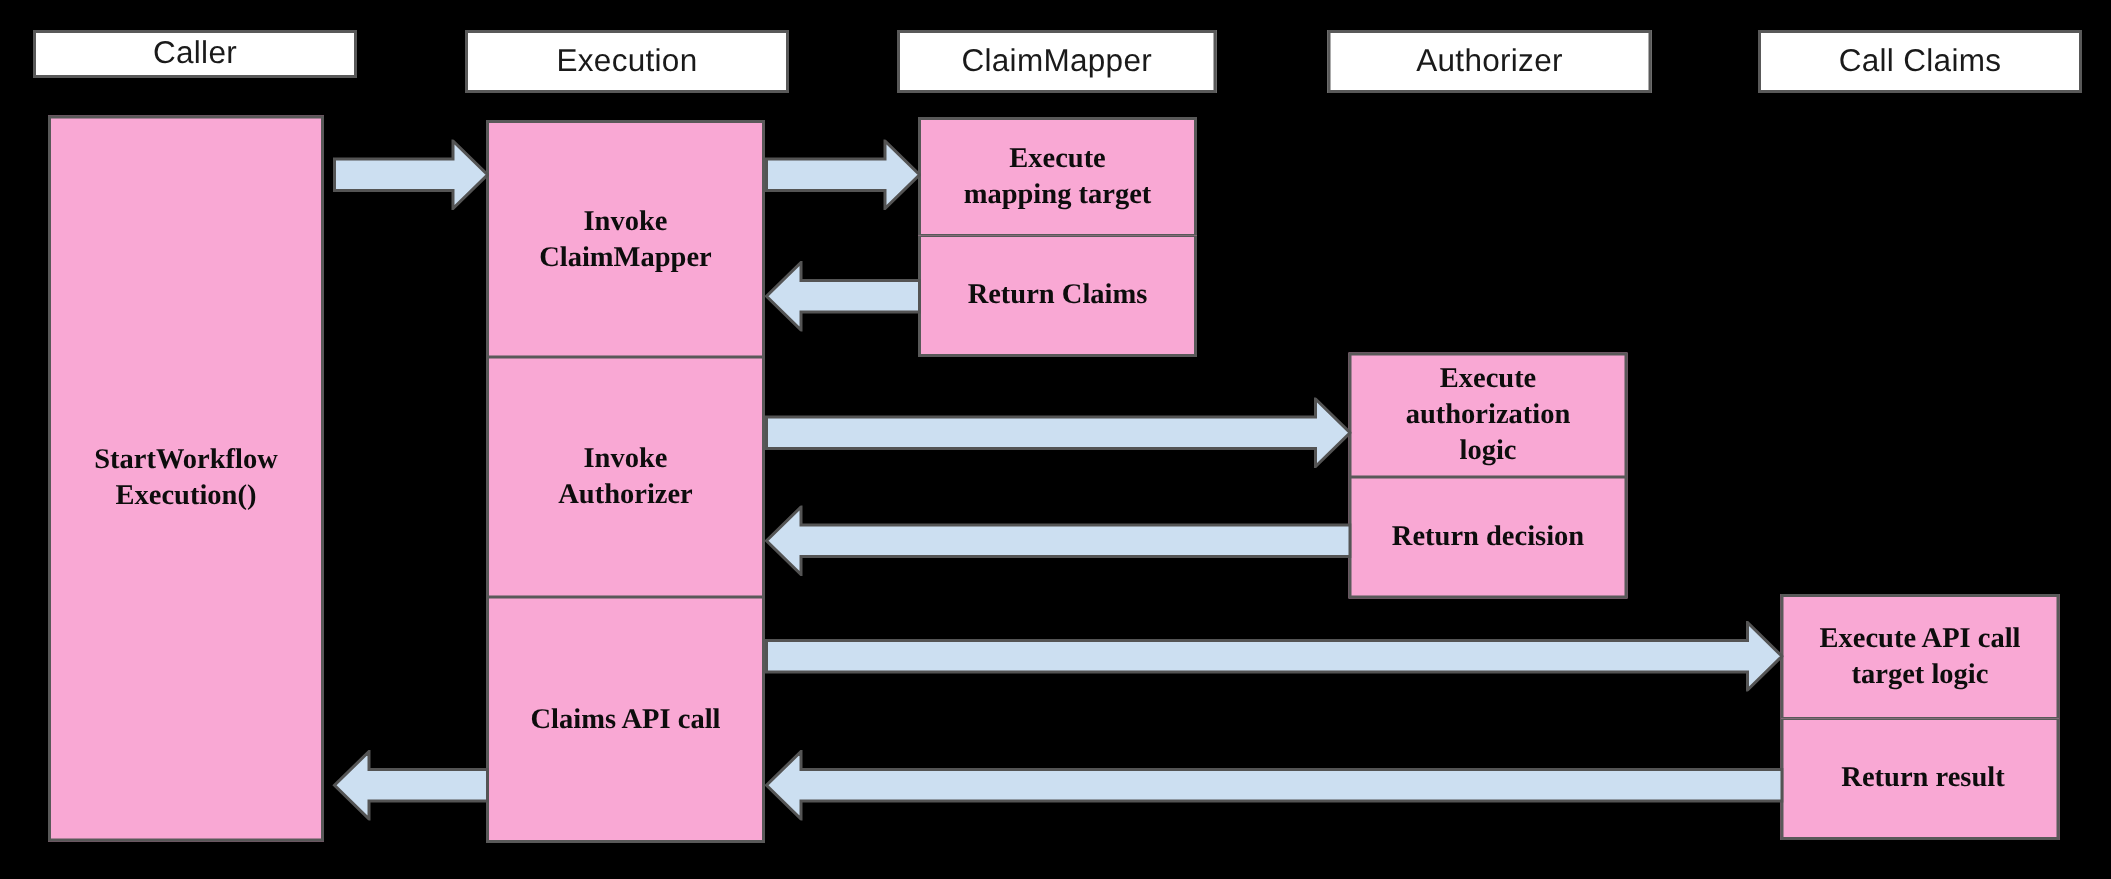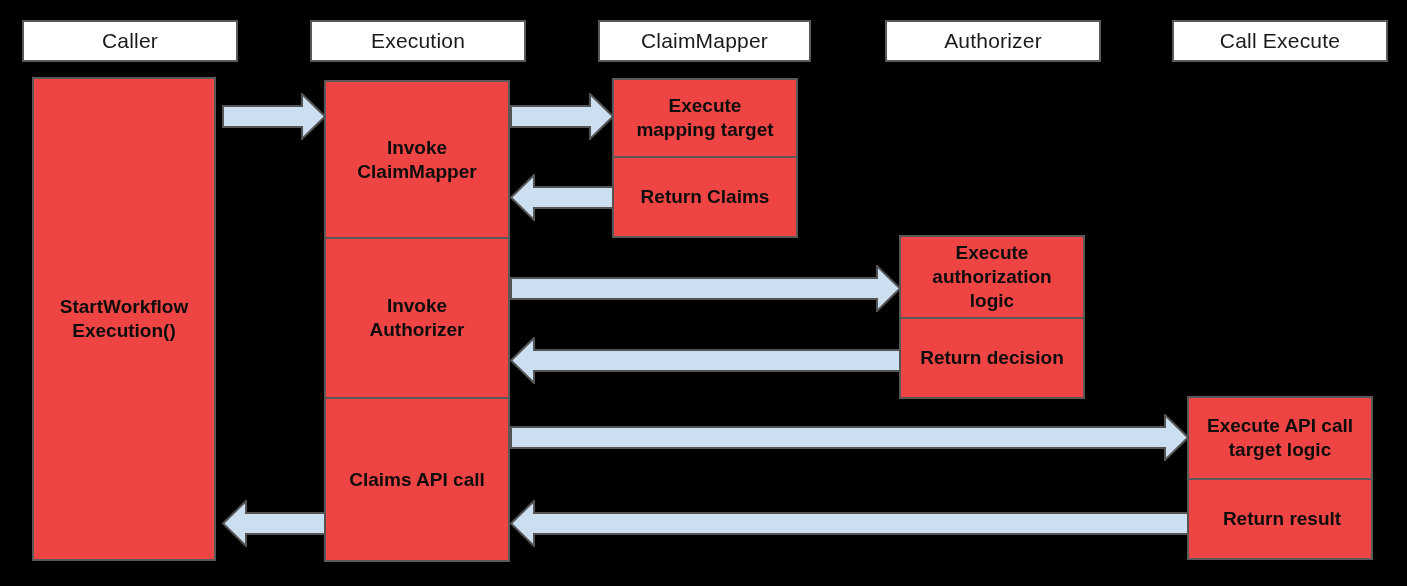--- a/index.html
+++ b/index.html
@@ -26,32 +26,33 @@
     justify-content: center;
     color: #1a1a1a;
     font-size: 21px;
     font-weight: 400;
     letter-spacing: 0.2px;
     white-space: nowrap;
   }
   
   .act-box {
     position: absolute;
-    background: #ef4444;
+    background: #f9a8d4;
     border: 2px solid #595959;
     box-sizing: border-box;
     display: flex;
     align-items: center;
     justify-content: center;
     text-align: center;
     color: #0d0d0d;
     font-size: 19px;
     font-weight: 700;
     line-height: 1.25;
     padding: 2px 8px;
+    font-family: Liberation Serif, serif;
   }
   .act-box .txt {
     display: block;
     width: 100%;
   }
   
   .stack-mid { border-top-width: 1px; border-bottom-width: 1px; }
   .stack-top { border-bottom-width: 1px; }
   .stack-bot { border-top-width: 1px; justify-content: center; }
 
@@ -66,34 +67,34 @@
     stroke: #545454;
     stroke-width: 2;
     stroke-linejoin: miter;
   }
 </style>
 </head>
 <body>
 
 <div id="canvas">
 
-  <div class="header-box" style="left:22px; top:20px; width:216px; height:42px;">
+  <div class="header-box" style="left:22px; top:20px; width:216px; height:32px;">
     <span>Caller</span>
   </div>
   <div class="header-box" style="left:310px; top:20px; width:216px; height:42px;">
     <span>Execution</span>
   </div>
   <div class="header-box" style="left:598px; top:20px; width:213px; height:42px;">
     <span>ClaimMapper</span>
   </div>
   <div class="header-box" style="left:885px; top:20px; width:216px; height:42px;">
     <span>Authorizer</span>
   </div>
   <div class="header-box" style="left:1172px; top:20px; width:216px; height:42px;">
-    <span>Call Execute</span>
+    <span>Call Claims</span>
   </div>
 
   <div class="act-box" style="left:32px; top:77px; width:184px; height:484px;align-items:center;">
     <span class="txt"><span>StartWorkflow</span><br><span>Execution()</span></span>
   </div>
 
   <div class="act-box stack-top" style="left:324px; top:80px; width:186px; height:158px;">
     <span class="txt"><span>Invoke</span><br><span>ClaimMapper</span></span>
   </div>
   <div class="act-box stack-mid" style="left:324px; top:238px; width:186px; height:160px;">

